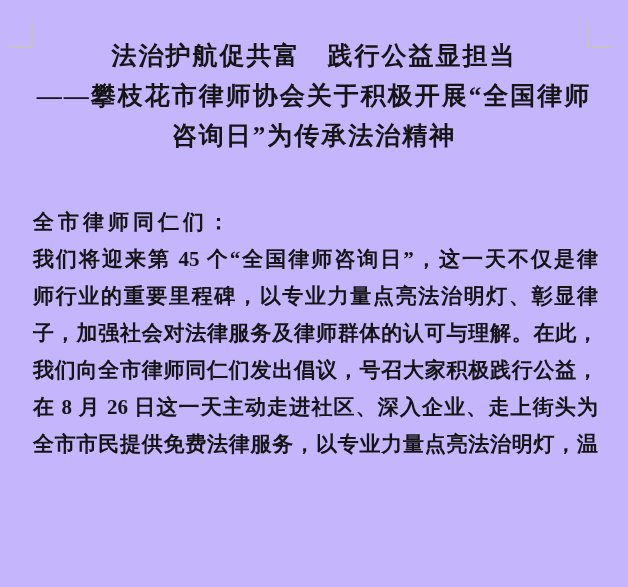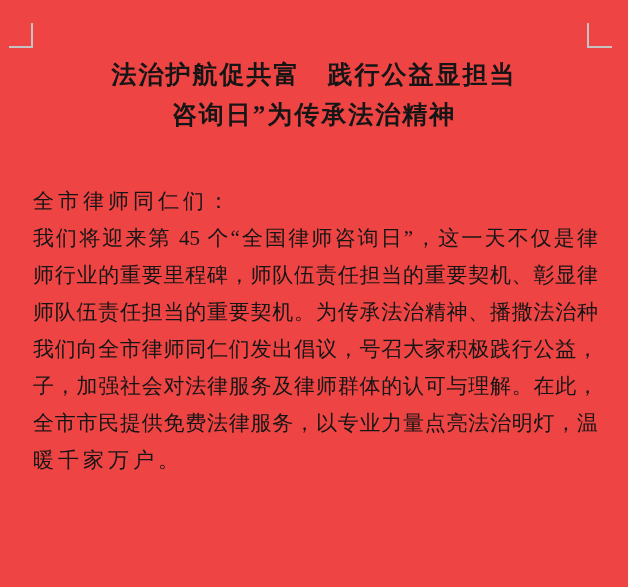--- a/index.html
+++ b/index.html
@@ -4,26 +4,26 @@
 <style>
   html, body {
     margin: 0;
     padding: 0;
     background: #ffffff;
   }
   .page {
     position: relative;
     width: 628px;
     height: 587px;
-    background: #ef4444;
+    background: #c4b5fd;
     overflow: hidden;
     font-family: "Liberation Serif", "DejaVu Serif", serif;
     color: #151515;
     box-sizing: border-box;
-    padding-top: 55px;
+    padding-top: 36px;
   }
   
   .margin-mark {
     position: absolute;
     top: 23px;
     width: 24px;
     height: 25px;
     box-sizing: border-box;
   }
   .margin-mark.left {
@@ -44,20 +44,21 @@
     line-height: 40px;
     letter-spacing: 2px;
     white-space: nowrap;
   }
   .body-block {
     margin-top: 48px;
     margin-left: 33px;
     width: 565px;
     font-size: 21px;
     line-height: 37px;
+    font-weight: bold;
   }
   .body-line {
     white-space: nowrap;
     letter-spacing: 4px;
   }
   .body-line.fill {
     white-space: normal;
     letter-spacing: 0;
     text-align: justify;
     text-align-last: justify;
@@ -70,27 +71,27 @@
 </head>
 <body>
 
 <div class="page">
 
   <div class="margin-mark left"></div>
   <div class="margin-mark right"></div>
 
   <div class="title-block">
     <div class="title-line">法治护航促共富　践行公益显担当</div>
+    <div class="title-line">——攀枝花市律师协会关于积极开展“全国律师</div>
     <div class="title-line">咨询日”为传承法治精神</div>
   </div>
 
   <div class="body-block">
     <div class="body-line">全市律师同仁们：</div>
     <div class="body-line fill">我们将迎来第 45 个“全国律师咨询日”，这一天不仅是律</div>
-    <div class="body-line fill">师行业的重要里程碑，师队伍责任担当的重要契机、彰显律</div>
-    <div class="body-line fill">师队伍责任担当的重要契机。为传承法治精神、播撒法治种</div>
+    <div class="body-line fill">师行业的重要里程碑，以专业力量点亮法治明灯、彰显律</div>
+    <div class="body-line fill">子，加强社会对法律服务及律师群体的认可与理解。在此，</div>
     <div class="body-line fill">我们向全市律师同仁们发出倡议，号召大家积极践行公益，</div>
-    <div class="body-line fill">子，加强社会对法律服务及律师群体的认可与理解。在此，</div>
+    <div class="body-line fill">在 8 月 26 日这一天主动走进社区、深入企业、走上街头为</div>
     <div class="body-line fill">全市市民提供免费法律服务，以专业力量点亮法治明灯，温</div>
-    <div class="body-line">暖千家万户。</div>
   </div>
 
 </div>
 
 </body></html>

